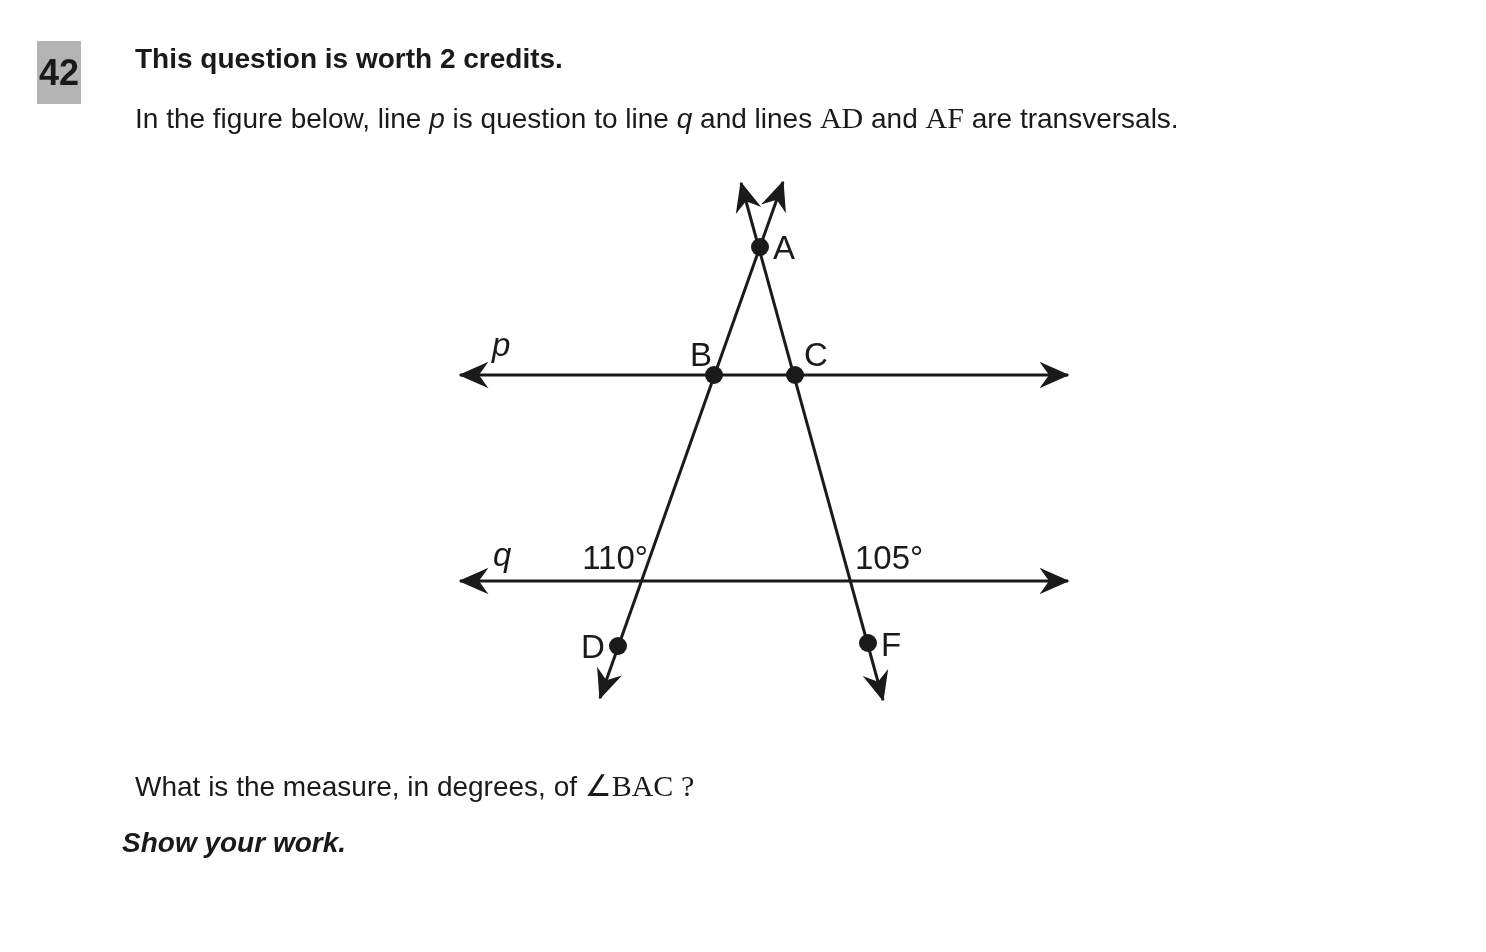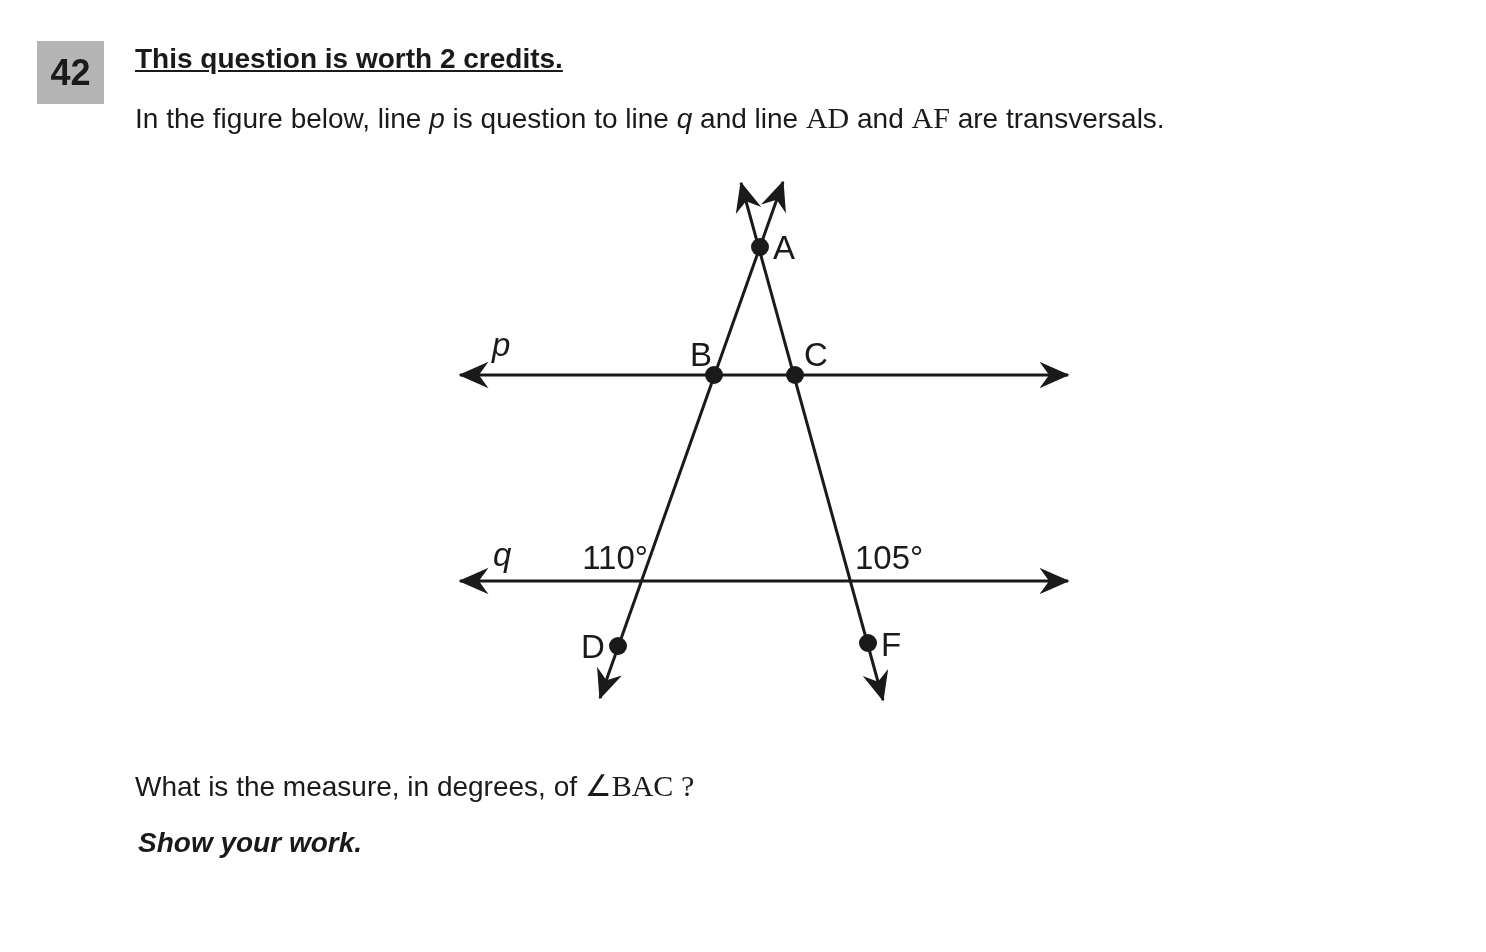--- a/index.html
+++ b/index.html
@@ -13,30 +13,30 @@
     background: var(--background);
   }
   body {
     position: relative;
     overflow: hidden;
     font-family: "Liberation Sans", sans-serif;
     color: var(--ink);
   }
   .badge {
     position: absolute; left: 37px; top: 41px;
-    width: 67px; height: 63px;
+    width: 44px; height: 63px;
     background: var(--badge_bg);
     display: flex; align-items: center; justify-content: center;
     font-weight: bold; font-size: 36px;
   }
   p.line { position: absolute; white-space: nowrap; font-size: 28px; line-height: 1.2; }
-  .credit  { left: 135px; top: 42px;  font-weight: bold; text-decoration: underline; }
+  .credit  { left: 135px; top: 42px;  font-weight: bold; }
   .intro   { left: 135px; top: 100px; }
   .prompt  { left: 135px; top: 768px; }
-  .work    { left: 138px; top: 826px; font-weight: bold; font-style: italic; }
+  .work    { left: 122px; top: 826px; font-weight: bold; font-style: italic; }
   .it { font-style: italic; }
   .serif { font-family: "Liberation Serif", serif; font-size: 30px; text-align: right; }
   svg.figure { position: absolute; left: 440px; top: 165px; width: 650px; height: 550px; }
   svg.figure .stroke { stroke: var(--ink); stroke-width: 3; fill: none; }
   svg.figure .dot { fill: var(--ink); stroke: none; }
   svg.figure .ah { fill: var(--ink); stroke: none; }
   svg.figure text {
     fill: var(--ink);
     font-family: "Liberation Sans", sans-serif;
     font-size: 33px;
@@ -46,21 +46,21 @@
 </style>
 </head>
 <body>
 
 <div class="badge">
   <span>42</span>
 </div>
 
 <p class="line credit">This question is worth 2 credits.</p>
 
-<p class="line intro"><span>In the figure below, line </span><span class="it">p</span><span> is question to line </span><span class="it">q</span><span> and line </span><span class="serif">AD</span><span> and </span><span class="serif">AF</span><span> are transversals.</span></p>
+<p class="line intro"><span>In the figure below, line </span><span class="it">p</span><span> is question to line </span><span class="it">q</span><span> and lines </span><span class="serif">AD</span><span> and </span><span class="serif">AF</span><span> are transversals.</span></p>
 
 <svg class="figure" viewBox="440 165 650 550" xmlns="http://www.w3.org/2000/svg">
   <defs>
     <marker id="ah" viewBox="0 0 10 10" refX="9.5" refY="5" markerWidth="10" markerHeight="10" orient="auto-start-reverse">
       <path class="ah" d="M10,5 L0,0.6 L3.2,5 L0,9.4 Z"></path>
     </marker>
   </defs>
 
   <line class="stroke" x1="460" y1="375" x2="1068" y2="375" marker-start="url(#ah)" marker-end="url(#ah)"></line>
   <line class="stroke" x1="460" y1="581" x2="1068" y2="581" marker-start="url(#ah)" marker-end="url(#ah)"></line>

